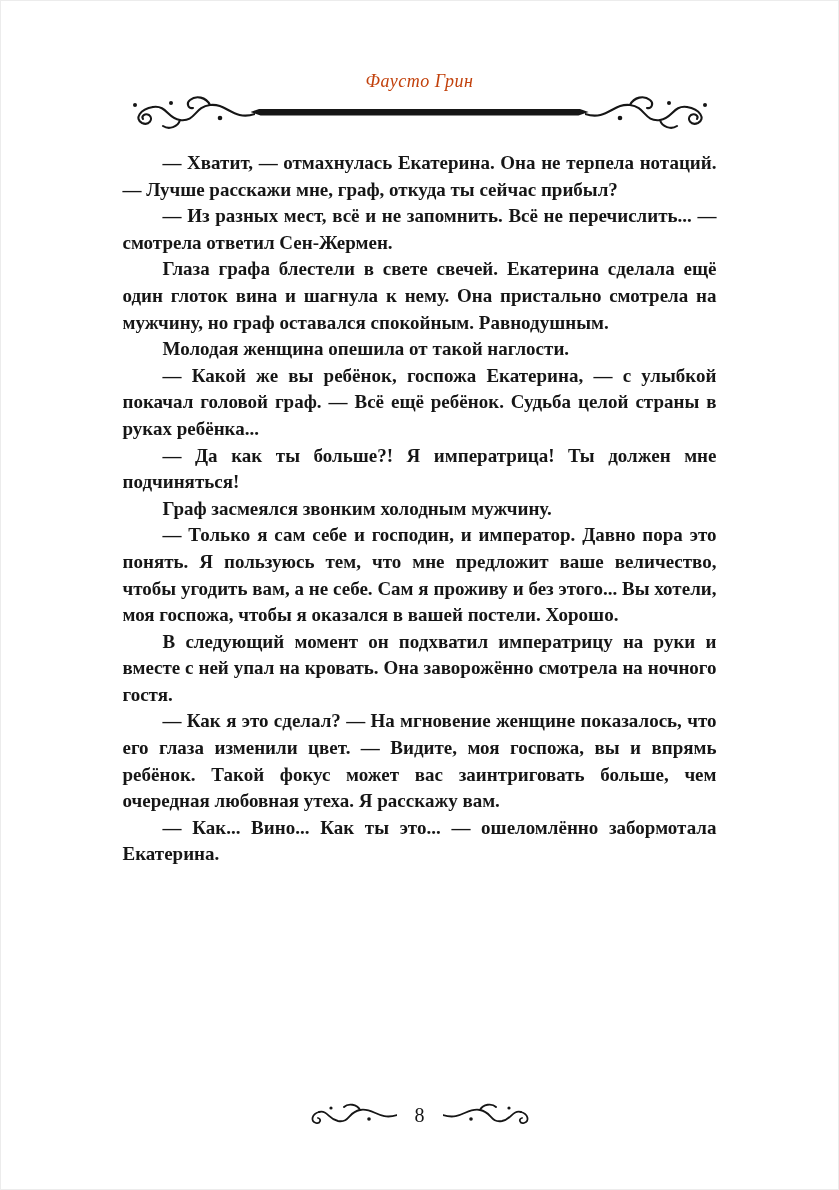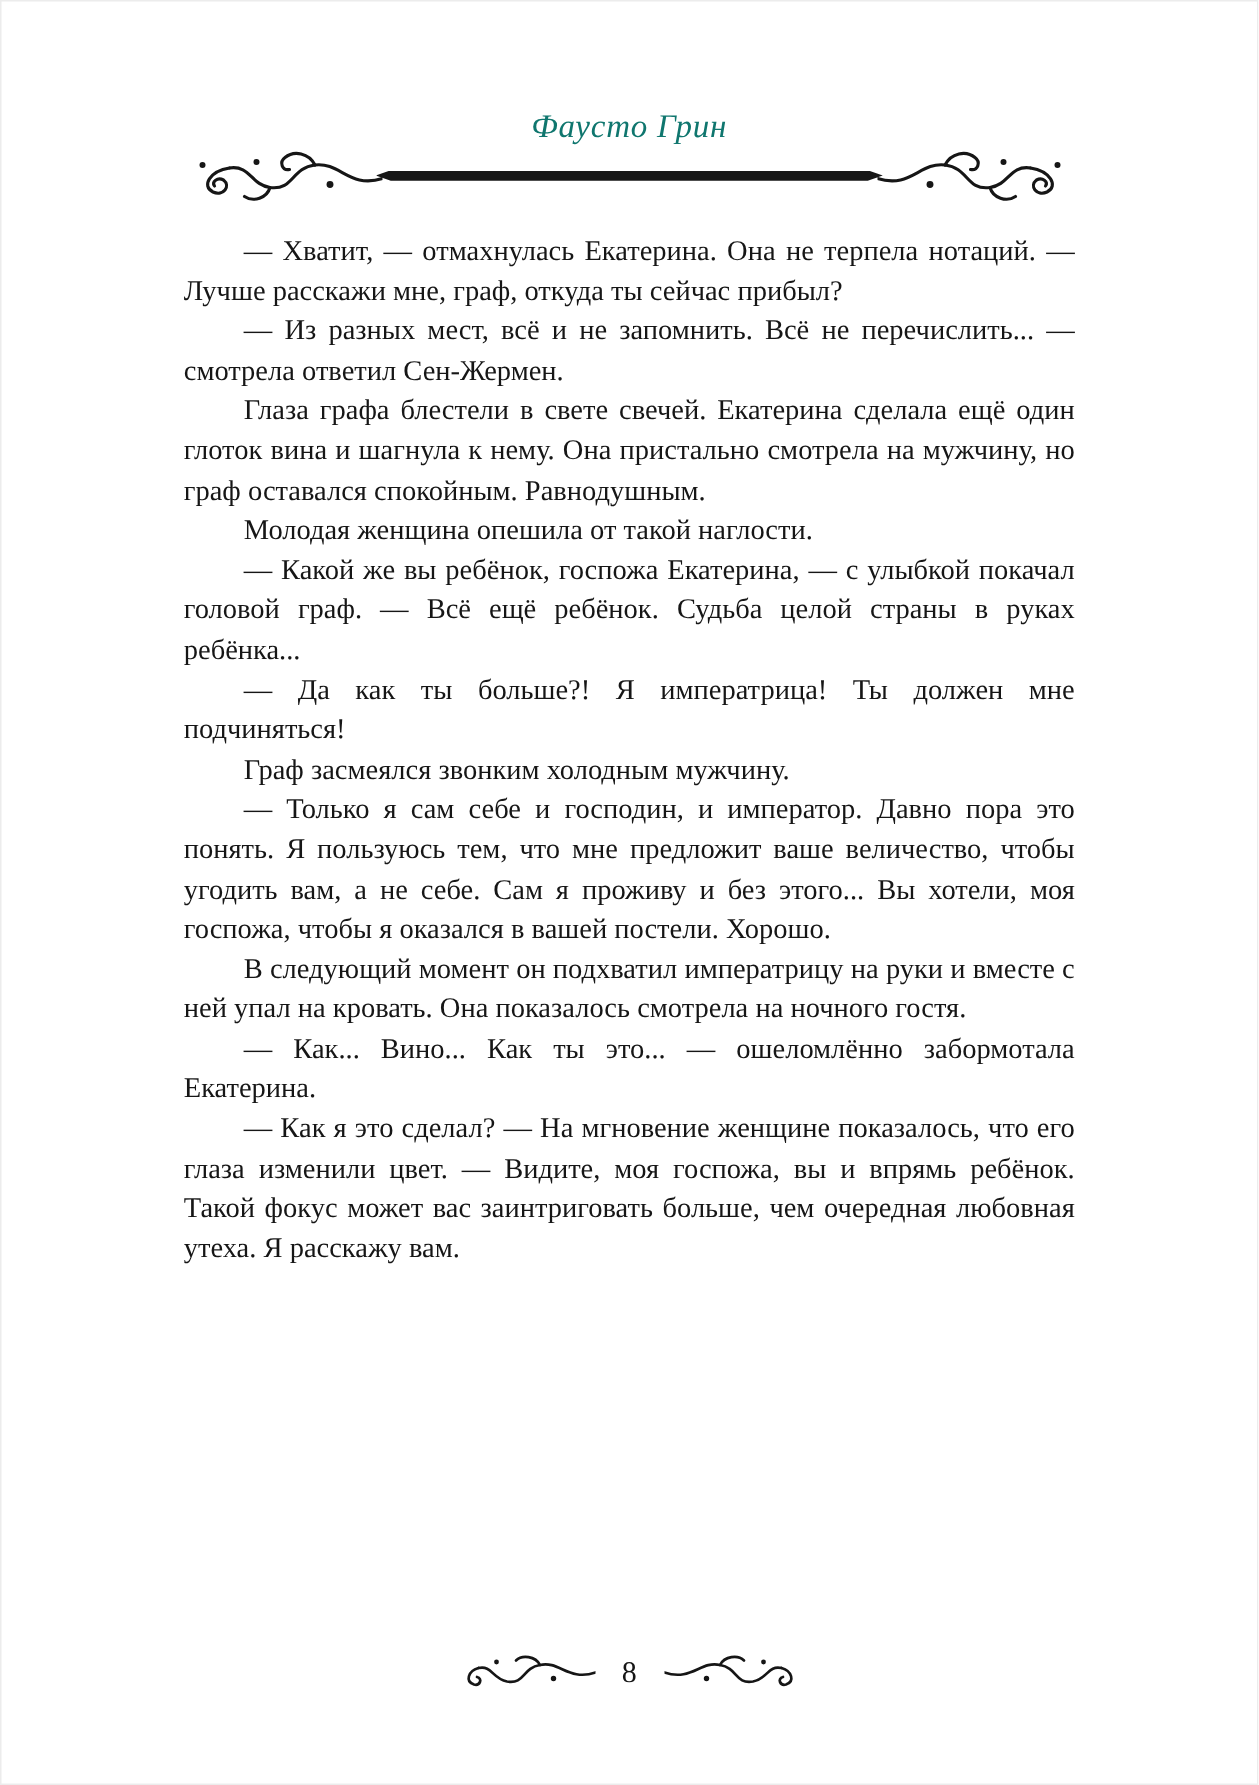--- a/index.html
+++ b/index.html
@@ -15,23 +15,23 @@
     overflow: hidden;
   }
   .column {
     width: 594px;
     margin: 0 auto;
   }
   .header { padding-top: 70px; }
   .running-title {
     text-align: center;
     font-style: italic;
-    font-size: 22px;
+    font-size: 18px;
     letter-spacing: 0.5px;
-    color: #0f766e;
+    color: #c2410c;
     margin-bottom: 3px;
   }
   .ornament-row {
     display: flex;
     align-items: center;
     height: 34px;
   }
   .flourish { flex: 0 0 auto; display: block; }
   .flourish.mirror { transform: scaleX(-1); }
   .bar {
@@ -43,20 +43,21 @@
   }
   .body-text {
     margin-top: 21px;
     font-size: 19px;
     line-height: 26.6px;
     text-align: justify;
   }
   .body-text p {
     margin: 0;
     text-indent: 40px;
+    font-weight: bold;
   }
   .footer {
     position: absolute;
     left: 0; right: 0;
     bottom: 62px;
     display: flex;
     justify-content: center;
     align-items: center;
     gap: 16px;
   }
@@ -106,23 +107,23 @@
 
   <main class="body-text column">
     <p>— Хватит, — отмахнулась Екатерина. Она не терпела нотаций. — Лучше расскажи мне, граф, откуда ты сейчас прибыл?</p>
     <p>— Из разных мест, всё и не запомнить. Всё не перечислить... — смотрела ответил Сен-Жермен.</p>
     <p>Глаза графа блестели в свете свечей. Екатерина сделала ещё один глоток вина и шагнула к нему. Она пристально смотрела на мужчину, но граф оставался спокойным. Равнодушным.</p>
     <p>Молодая женщина опешила от такой наглости.</p>
     <p>— Какой же вы ребёнок, госпожа Екатерина, — с улыбкой покачал головой граф. — Всё ещё ребёнок. Судьба целой страны в руках ребёнка...</p>
     <p>— Да как ты больше?! Я императрица! Ты должен мне подчиняться!</p>
     <p>Граф засмеялся звонким холодным мужчину.</p>
     <p>— Только я сам себе и господин, и император. Давно пора это понять. Я пользуюсь тем, что мне предложит ваше величество, чтобы угодить вам, а не себе. Сам я проживу и без этого... Вы хотели, моя госпожа, чтобы я оказался в вашей постели. Хорошо.</p>
-    <p>В следующий момент он подхватил императрицу на руки и вместе с ней упал на кровать. Она показалось смотрела на ночного гостя.</p>
+    <p>В следующий момент он подхватил императрицу на руки и вместе с ней упал на кровать. Она заворожённо смотрела на ночного гостя.</p>
+    <p>— Как я это сделал? — На мгновение женщине показалось, что его глаза изменили цвет. — Видите, моя госпожа, вы и впрямь ребёнок. Такой фокус может вас заинтриговать больше, чем очередная любовная утеха. Я расскажу вам.</p>
     <p>— Как... Вино... Как ты это... — ошеломлённо забормотала Екатерина.</p>
-    <p>— Как я это сделал? — На мгновение женщине показалось, что его глаза изменили цвет. — Видите, моя госпожа, вы и впрямь ребёнок. Такой фокус может вас заинтриговать больше, чем очередная любовная утеха. Я расскажу вам.</p>
   </main>
 
   <footer class="footer">
     <svg class="flourish" width="88" height="24" viewBox="0 0 88 24" aria-hidden="true">
       <g fill="none" stroke="#161616" stroke-width="1.8" stroke-linecap="round">
         <path d="M88,12 C70,18 64,4 51,7 C39,9 41,20 29,18 C19,16 19,7 10,9"></path>
         <path d="M10,9 C3,11 1,18 7,20 C11,21 13,16 9,15"></path>
         <path d="M51,7 C48,1 39,0 35,4"></path>
       </g>
       <circle cx="60" cy="16" r="1.8" fill="#161616"></circle>

